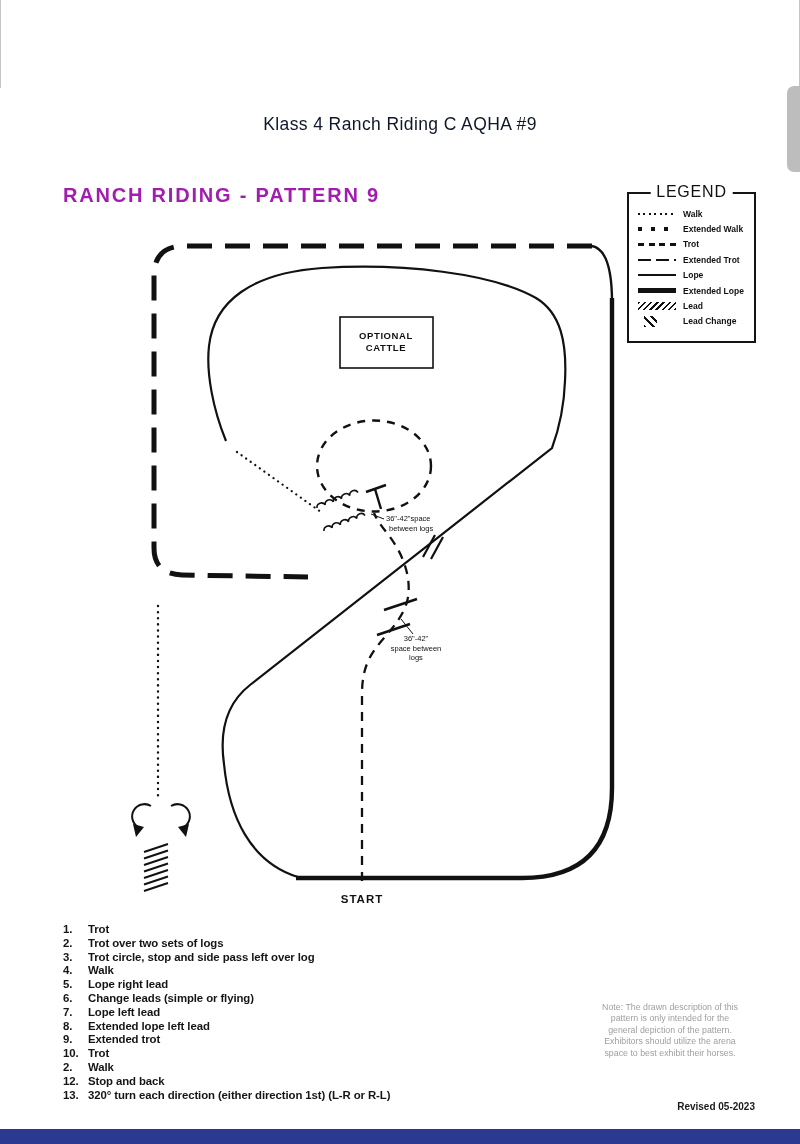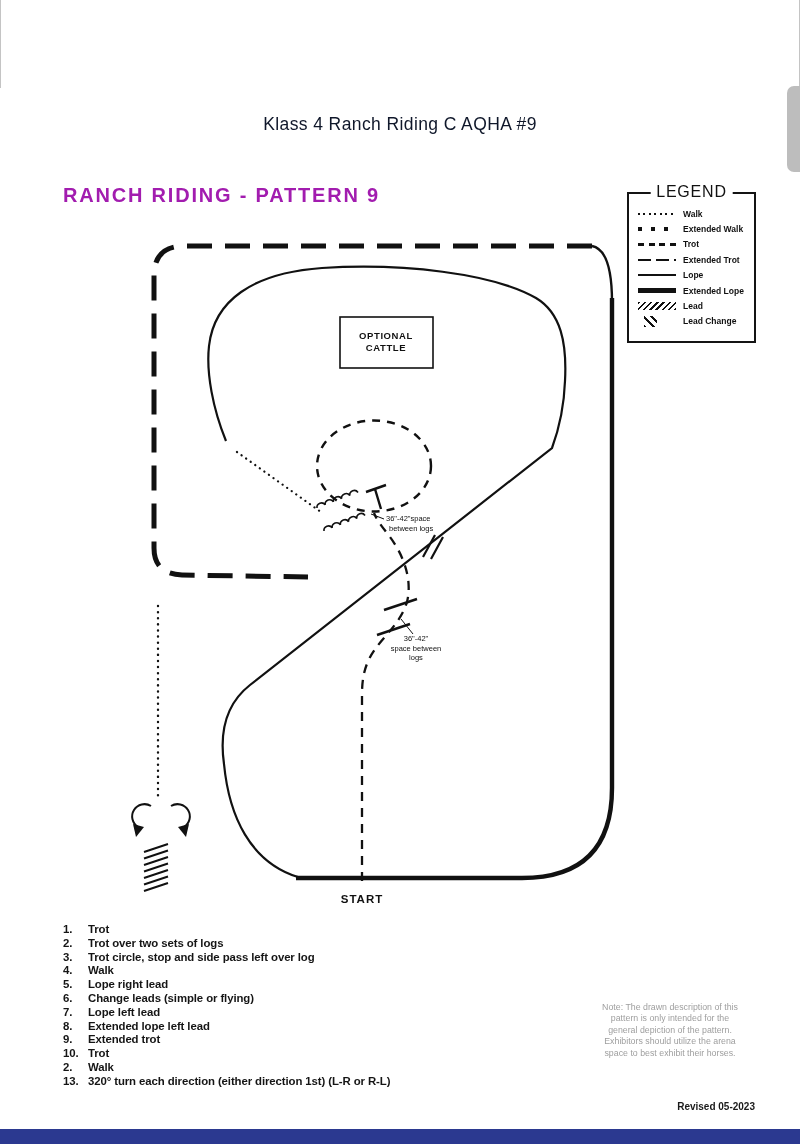--- a/index.html
+++ b/index.html
@@ -204,20 +204,24 @@
       </div>
     <div class="step-row">
         <span class="step-num">10.</span>
         <span>Trot</span>
       </div>
     <div class="step-row">
         <span class="step-num">2.</span>
         <span>Walk</span>
       </div>
     <div class="step-row">
+        <span class="step-num">12.</span>
+        <span>Stop and back</span>
+      </div>
+    <div class="step-row">
         <span class="step-num">13.</span>
         <span>320° turn each direction (either direction 1st) (L-R or R-L)</span>
       </div>
   </div>
 
   <div class="note">Note: The drawn description of this
 pattern is only intended for the
 general depiction of the pattern.
 Exhibitors should utilize the arena
 space to best exhibit their horses.</div>

